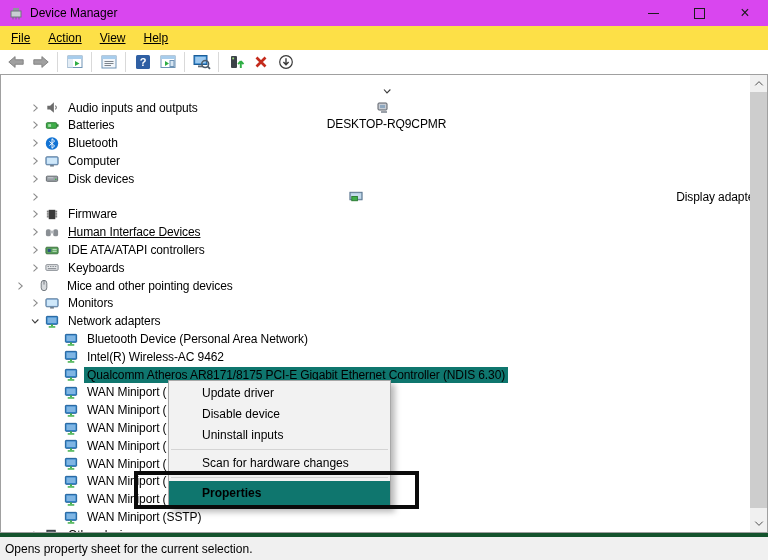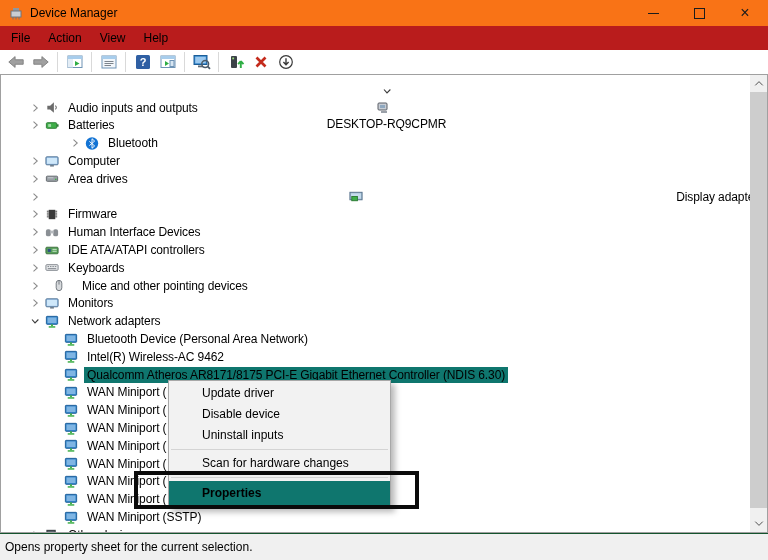--- a/index.html
+++ b/index.html
@@ -2,31 +2,31 @@
 <html><head>
 <meta charset="utf-8">
 <style>
   html,body{margin:0;padding:0;}
   body{
     width:768px;height:560px;position:relative;overflow:hidden;
     background:#ffffff;color:#000;
     font-family:"Liberation Sans","DejaVu Sans",sans-serif;font-size:12px;
   }
   
-  .titlebar{height:26px;display:flex;align-items:center;background:#f97316;}
+  .titlebar{height:26px;display:flex;align-items:center;background:#d946ef;}
   .app-icon{width:16px;height:16px;margin-left:8px;flex:0 0 16px;}
   .app-icon svg{width:100%;height:100%;display:block;}
   .title-text{margin-left:6px;}
   .win-controls{margin-left:auto;display:flex;height:100%;}
   .win-btn{width:46px;display:flex;align-items:center;justify-content:center;color:#1c1c1c;}
   .min-line{width:11px;height:1px;background:#1c1c1c;}
   .max-box{width:9px;height:9px;border:1px solid #1c1c1c;}
   .close-glyph{font-size:16px;line-height:16px;}
   
-  .menubar{height:24px;display:flex;align-items:center;padding-left:2px;background:#b91c1c;}
+  .menubar{height:24px;display:flex;align-items:center;padding-left:2px;background:#fde047;text-decoration:underline;}
   .menu-item{padding:3px 9px;}
   
   .toolbar{height:24px;display:flex;align-items:center;padding-left:3px;background:#fff;}
   .tb-btn{width:25px;height:22px;display:flex;align-items:center;justify-content:center;}
   .tb-btn svg{width:18px;height:16px;display:block;}
   .tb-sep{width:1px;height:20px;background:#d9d9d9;margin:0 4px;flex:0 0 1px;}
   
   .tree-panel{
     position:absolute;left:0;top:74px;right:0;bottom:27px;
     background:#fff;border:1px solid #a0a0a0;box-sizing:border-box;overflow:hidden;
@@ -55,21 +55,21 @@
   .cm-item.hl{background:#0f766e;font-weight:bold;height:24px;line-height:24px;}
   .cm-sep{height:1px;background:#d4d4d4;margin:3px 2px;}
   
   .anno-rect{
     position:absolute;left:134px;top:471px;width:285px;height:38px;
     border:4px solid #0b0b0b;z-index:6;pointer-events:none;box-sizing:border-box;
   }
   
   .statusbar{
     position:absolute;left:0;bottom:0;width:768px;height:27px;box-sizing:border-box;
-    background:#f0f0f0;border-top:1px solid #14532d;display:flex;align-items:center;padding-left:5px;
+    background:#f0f0f0;border-top:4px solid #14532d;display:flex;align-items:center;padding-left:5px;
   }
 </style>
 </head>
 <body>
 
 <div class="titlebar">
   <span class="app-icon">
       <svg viewBox="0 0 16 16">
         <rect x="5" y="3" width="6" height="4" fill="#8f969e"></rect>
         <rect x="3" y="6" width="10" height="6" fill="#c9cdd2" stroke="#6f757c"></rect>
@@ -230,21 +230,21 @@
         </span>
         <span class="node-icon">
           <svg viewBox="0 0 16 16">
             <rect x="2" y="5" width="11" height="6" rx="1" fill="#3fae49" stroke="#2c7b33"></rect>
             <rect x="13" y="6.7" width="2" height="2.6" fill="#2c7b33"></rect>
             <rect x="4" y="6.5" width="3" height="3" fill="#a5dba9"></rect>
           </svg>
         </span>
         <span class="node-label">Batteries</span>
       </div>
-      <div class="tree-row" style="padding-left: 24px; margin-left: 40px;">
+      <div class="tree-row" style="padding-left: 24px;">
         <span class="chev">
           <svg viewBox="0 0 16 16">
             <path d="M6 3.5 L11 8 L6 12.5" fill="none" stroke="#8a8a8a" stroke-width="1.4"></path>
           </svg>
         </span>
         <span class="node-icon">
           <svg viewBox="0 0 16 16">
             <circle cx="8" cy="8" r="6.6" fill="#1273d4"></circle>
             <path d="M8 2.9 v10.2 M8 2.9 l2.8 2.5 L5.2 10.2 M8 13.1 l2.8 -2.5 L5.2 5.8" fill="none" stroke="#ffffff" stroke-width="1"></path>
           </svg>
@@ -272,21 +272,21 @@
             <path d="M6 3.5 L11 8 L6 12.5" fill="none" stroke="#8a8a8a" stroke-width="1.4"></path>
           </svg>
         </span>
         <span class="node-icon">
           <svg viewBox="0 0 16 16">
             <rect x="2" y="5.5" width="12" height="5.5" rx="1" fill="#9aa0a6" stroke="#5f646a"></rect>
             <circle cx="12" cy="8.8" r="0.9" fill="#3fae49"></circle>
             <path d="M3.5 7.2 h6" stroke="#c9ced3"></path>
           </svg>
         </span>
-        <span class="node-label">Area drives</span>
+        <span class="node-label">Disk devices</span>
       </div>
       <div class="tree-row" style="padding-left: 24px; justify-content: space-between;">
         <span class="chev">
           <svg viewBox="0 0 16 16">
             <path d="M6 3.5 L11 8 L6 12.5" fill="none" stroke="#8a8a8a" stroke-width="1.4"></path>
           </svg>
         </span>
         <span class="node-icon">
           <svg viewBox="0 0 16 16">
             <rect x="1.5" y="3.5" width="13" height="8" fill="#9fb9d0" stroke="#55708a"></rect>
@@ -303,21 +303,21 @@
           </svg>
         </span>
         <span class="node-icon">
           <svg viewBox="0 0 16 16">
             <rect x="4.5" y="3" width="7" height="10" fill="#3a3a3a"></rect>
             <path d="M4.5 4.5h-2M4.5 6.5h-2M4.5 8.5h-2M4.5 10.5h-2M11.5 4.5h2M11.5 6.5h2M11.5 8.5h2M11.5 10.5h2" stroke="#3a3a3a"></path>
           </svg>
         </span>
         <span class="node-label">Firmware</span>
       </div>
-      <div class="tree-row" style="padding-left: 24px;">
+      <div class="tree-row" style="padding-left: 24px; text-decoration: underline;">
         <span class="chev">
           <svg viewBox="0 0 16 16">
             <path d="M6 3.5 L11 8 L6 12.5" fill="none" stroke="#8a8a8a" stroke-width="1.4"></path>
           </svg>
         </span>
         <span class="node-icon">
           <svg viewBox="0 0 16 16">
             <rect x="1.5" y="4.5" width="5.2" height="7.5" rx="2" fill="#8a8f94"></rect>
             <rect x="9.3" y="4.5" width="5.2" height="7.5" rx="2" fill="#8a8f94"></rect>
             <rect x="6.2" y="6" width="3.6" height="3" fill="#b8bcc0"></rect>
@@ -347,21 +347,21 @@
           </svg>
         </span>
         <span class="node-icon">
           <svg viewBox="0 0 16 16">
             <rect x="1.5" y="5" width="13" height="6" rx="1" fill="#e8eaec" stroke="#7d838a"></rect>
             <path d="M3.2 7h1.6M5.8 7h1.6M8.4 7h1.6M11 7h1.6M3.5 9.2h9" stroke="#7d838a"></path>
           </svg>
         </span>
         <span class="node-label">Keyboards</span>
       </div>
-      <div class="tree-row" style="padding-left: 24px; gap: 7px;">
+      <div class="tree-row" style="padding-left: 9px; gap: 7px;">
         <span class="chev">
           <svg viewBox="0 0 16 16">
             <path d="M6 3.5 L11 8 L6 12.5" fill="none" stroke="#8a8a8a" stroke-width="1.4"></path>
           </svg>
         </span>
         <span class="node-icon">
           <svg viewBox="0 0 16 16">
             <rect x="5" y="2.5" width="6" height="11" rx="3" fill="#d7dadd" stroke="#6f757c"></rect>
             <line x1="8" y1="2.5" x2="8" y2="7" stroke="#6f757c"></line>
           </svg>

